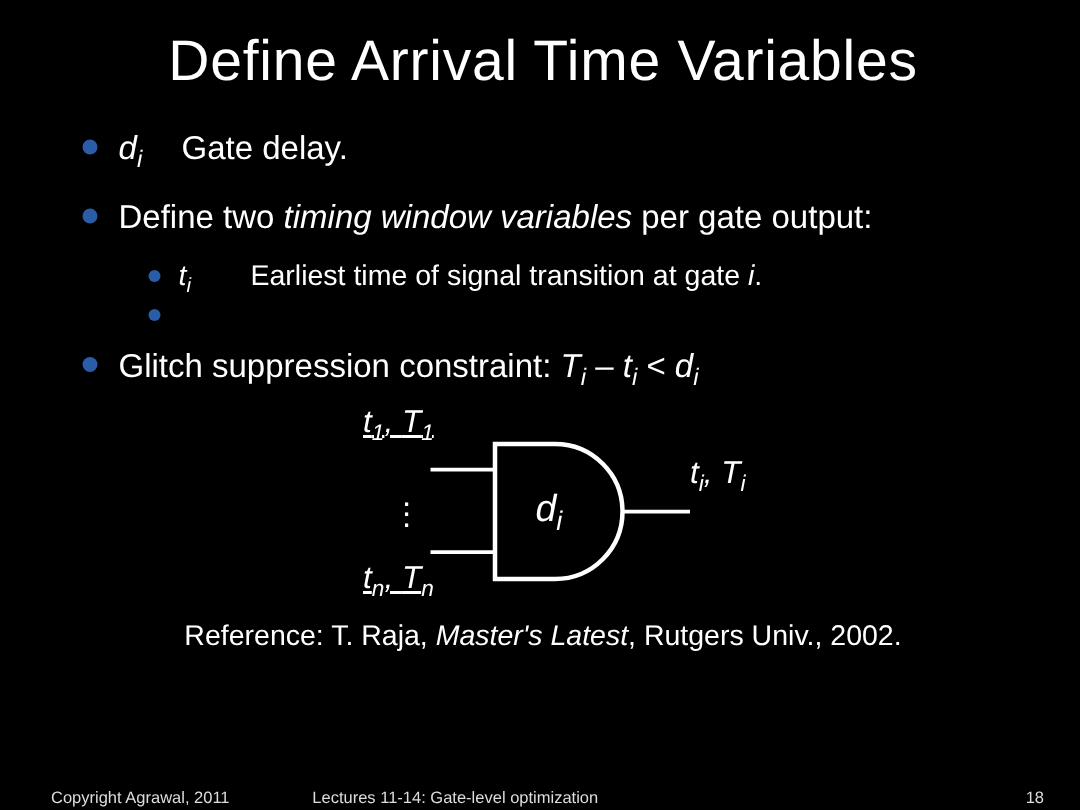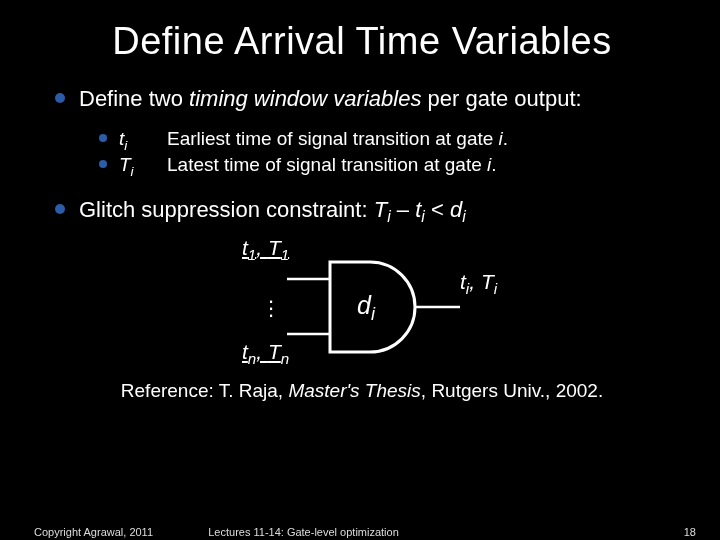--- a/index.html
+++ b/index.html
@@ -116,40 +116,43 @@
   .foot-center { position: absolute; left: 0; width: 607px; text-align: center; }
   .foot-right { position: absolute; right: 24px; }
 </style>
 </head>
 <body>
 
 <div class="slide">
 
   <div class="title">Define Arrival Time Variables</div>
 
+  <div class="bullet-row">
+    <div class="dot"></div>
+    <div class="lvl1">
+      <span class="sym"><span class="it">d</span><sub>i</sub></span><span>Gate delay.</span>
+    </div>
+  </div>
 
   <div class="bullet-row">
     <div class="dot"></div>
     <div class="lvl1">
       <span>Define two </span><span class="it">timing window variables</span><span> per gate output:</span>
     </div>
   </div>
 
   <div class="lvl2">
     <div class="dot-sm"></div>
     <div>
       <span class="sym2"><span class="it">t</span><sub>i</sub></span><span>Earliest time of signal transition at gate </span><span class="it">i</span><span>.</span>
     </div>
   </div>
 
   <div class="lvl2" style="margin-bottom:16px;">
     <div class="dot-sm"></div>
-    <div>
-      <span class="sym2"><span class="it">T</span><sub>i</sub></span><span>Latest time of signal transition at gate </span><span class="it">i</span><span>.</span>
-    </div>
   </div>
 
   <div class="bullet-row" style="margin-bottom:4px;">
     <div class="dot"></div>
     <div class="lvl1">
       <span>Glitch suppression constraint:   </span><span class="it">T</span><sub>i</sub><span> – </span><span class="it">t</span><sub>i</sub><span> &lt; </span><span class="it">d</span><sub>i</sub>
     </div>
   </div>
 
   <div class="diagram">
@@ -171,21 +174,21 @@
     </div>
     <div class="gate-body-label" style="left:145px; top:57px;">
       <span>d</span><sub>i</sub>
     </div>
     <div class="gate-out-label" style="left:248px; top:36px;">
       <span>t</span><sub>i</sub>, <span>T</span><sub>i</sub>
     </div>
   </div>
 
   <div class="reference">
-    <span>Reference: T. Raja, </span><span class="it">Master's Thesis</span><span>, Rutgers Univ., 2002.</span>
+    <span>Reference: T. Raja, </span><span class="it">Master's Latest</span><span>, Rutgers Univ., 2002.</span>
   </div>
 
   <div class="footer">
     <span class="foot-left">Copyright Agrawal, 2011</span>
     <span class="foot-center">Lectures 11-14: Gate-level optimization</span>
     <span class="foot-right">18</span>
   </div>
 
 </div>
 

